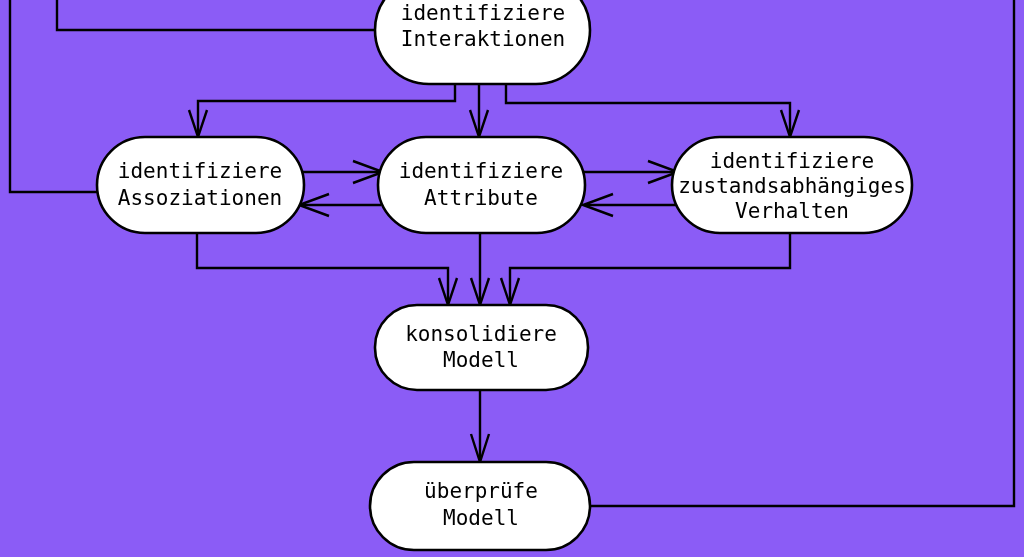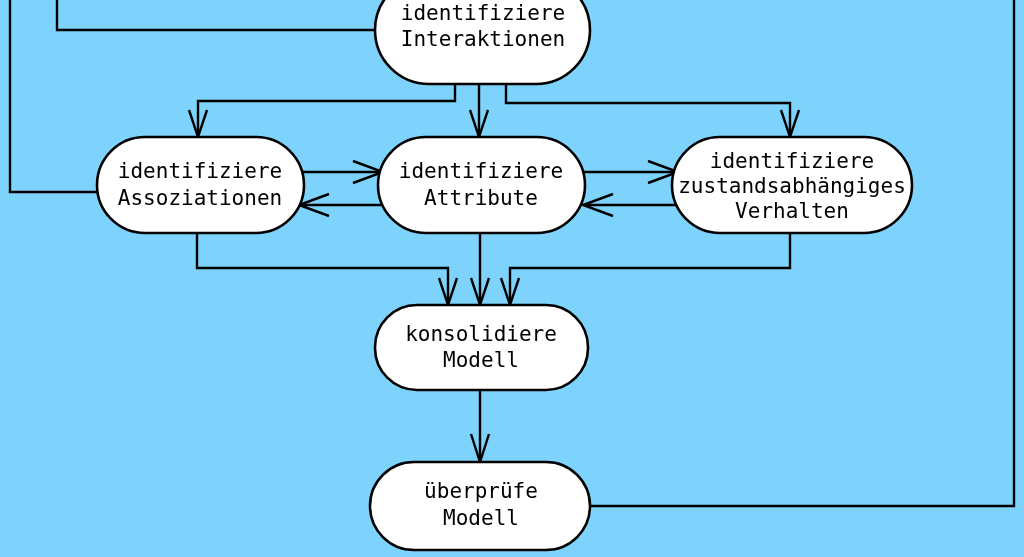--- a/index.html
+++ b/index.html
@@ -4,21 +4,21 @@
 <style>
   html, body {
     margin: 0;
     padding: 0;
     background: #ffffff;
   }
   #canvas {
     position: relative;
     width: 1024px;
     height: 557px;
-    background: #7dd3fc;
+    background: #8b5cf6;
     overflow: hidden;
   }
   svg#diagram {
     display: block;
     width: 1024px;
     height: 557px;
   }
   .node-shape {
     fill: #ffffff;
     stroke: #000000;

